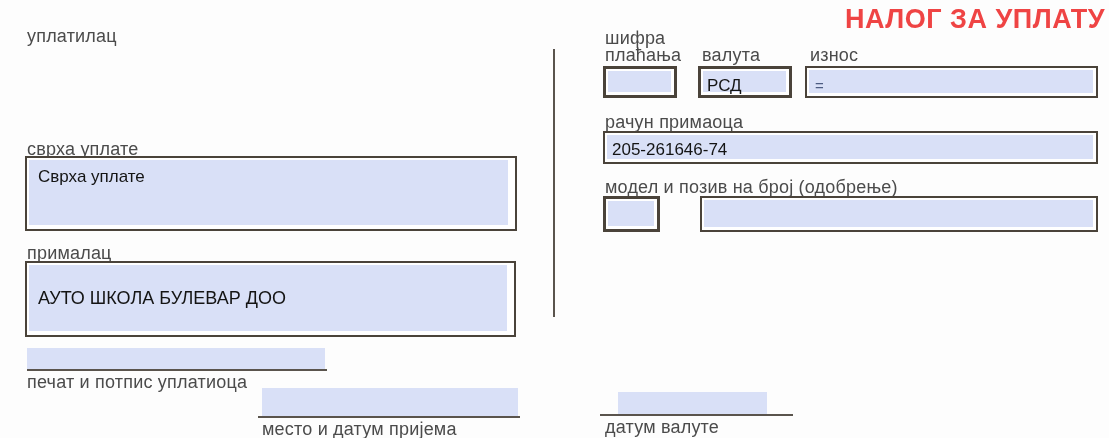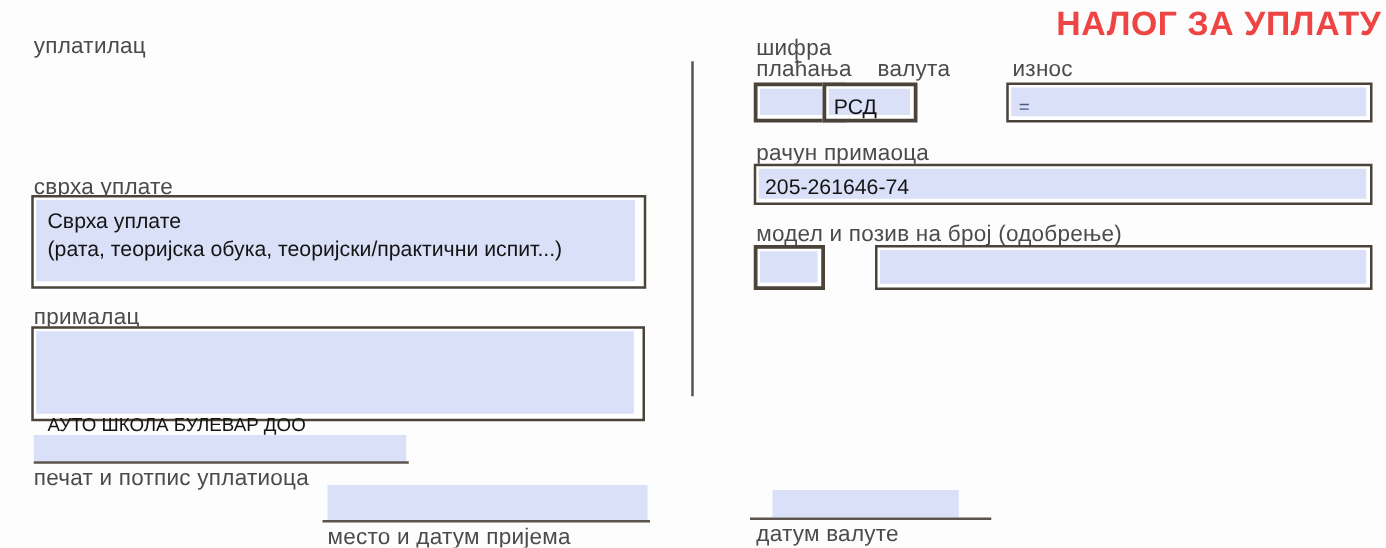--- a/index.html
+++ b/index.html
@@ -70,29 +70,28 @@
 
   <div class="abs divider" style="left:553px;top:49px;height:268px;"></div>
 
   <div class="abs label" style="left:27px;top:26px;">уплатилац</div>
 
   <div class="abs label" style="left:27px;top:139px;">сврха уплате</div>
   <div class="abs box" style="left:25px;top:156px;width:492px;height:75px;">
     <div class="hl">
       <div class="val">
         <span>Сврха уплате</span><br>
-        <span>(рата, теоријска обука, теоријски/практични испит...)</span>
       </div>
     </div>
   </div>
 
   <div class="abs label" style="left:27px;top:243px;">прималац</div>
   <div class="abs box" style="left:25px;top:261px;width:491px;height:76px;">
     <div class="hl">
-      <div class="val" style="padding-top:22px;font-size:15px;margin-top:42px;">АУТО ШКОЛА БУЛЕВАР ДОО</div>
+      <div class="val" style="padding-top:22px;font-size:18px;">АУТО ШКОЛА БУЛЕВАР ДОО</div>
     </div>
   </div>
 
   <div class="abs strip" style="left:27px;top:348px;width:298px;height:21px;"></div>
   <div class="abs uline" style="left:27px;top:369px;width:300px;"></div>
   <div class="abs label" style="left:27px;top:372px;">печат и потпис уплатиоца</div>
 
   <div class="abs strip" style="left:262px;top:388px;width:256px;height:28px;"></div>
   <div class="abs uline" style="left:258px;top:416px;width:262px;"></div>
   <div class="abs label" style="left:262px;top:419px;">место и датум пријема</div>
@@ -101,21 +100,21 @@
   <div class="abs label" style="left:605px;top:45px;">плаћања</div>
   <div class="abs label" style="left:702px;top:45px;">валута</div>
   <div class="abs label" style="left:810px;top:45px;">износ</div>
 
   <div class="abs box thick" style="left:603px;top:66px;width:74px;height:32px;">
     <div class="hl full">
       <div class="val" style="padding:3px 0 0 4px;"></div>
     </div>
   </div>
 
-  <div class="abs box thick" style="left:658px;top:66px;width:76px;height:32px;padding-left:20px;">
+  <div class="abs box thick" style="left:698px;top:66px;width:94px;height:32px;padding-left:20px;">
     <div class="hl full">
       <div class="val" style="padding:3px 0 0 4px;">РСД</div>
     </div>
   </div>
 
   <div class="abs box" style="left:805px;top:66px;width:293px;height:32px;">
     <div class="hl full">
       <div class="val" style="padding:4px 0 0 6px;font-size:15px;color:#4d5c82;">=</div>
     </div>
   </div>

